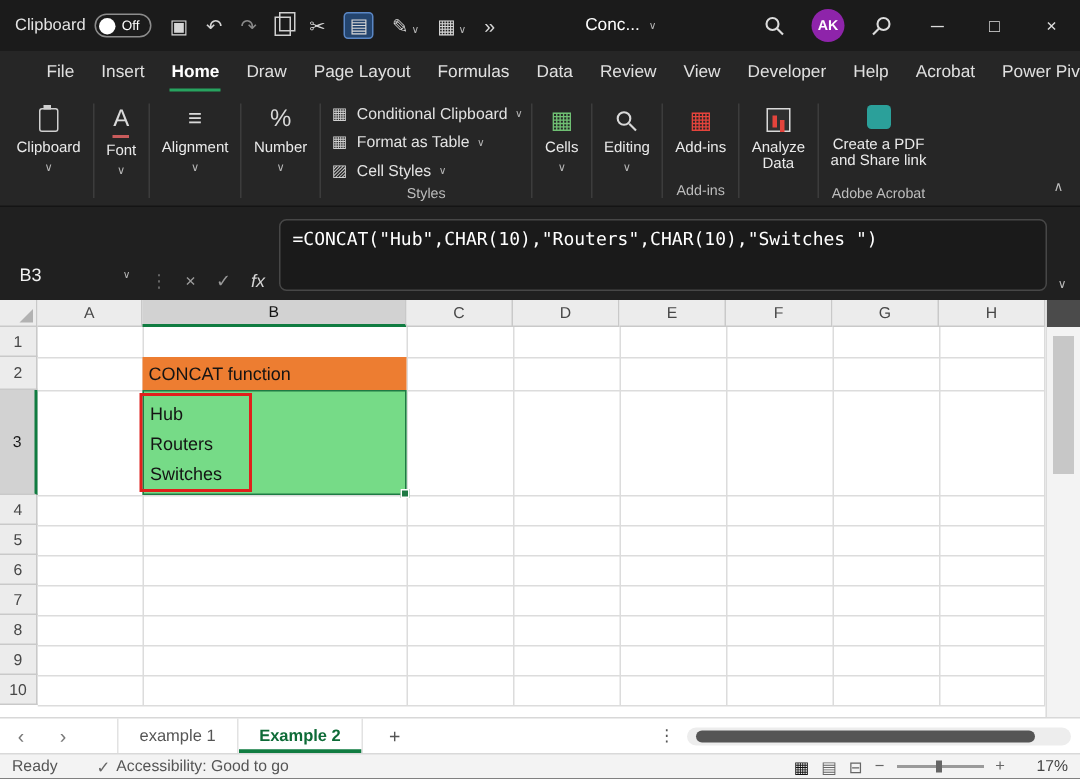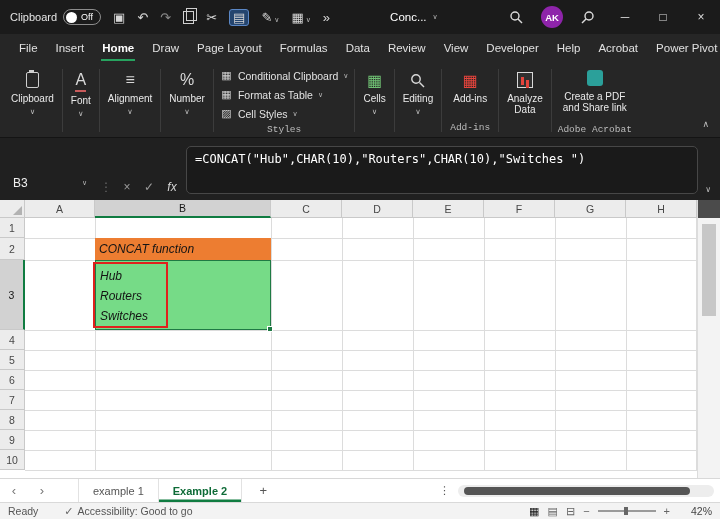--- a/index.html
+++ b/index.html
@@ -24,39 +24,39 @@
   .cpy::after{content:"";position:absolute;left:2px;top:-4px;width:9px;height:11px;border:1.2px solid #d0d0d0;}
   .doctitle{margin-left:60px;display:flex;align-items:center;gap:6px;font-size:11.5px;color:#fff;}
   .tbright{margin-left:auto;display:flex;align-items:center;}
   .tbbtn{width:36px;height:34px;display:flex;align-items:center;justify-content:center;color:#dcdcdc;}
   .avatar{width:22px;height:22px;border-radius:50%;background:#8e24aa;color:#fff;font-size:9.5px;
           font-weight:bold;display:flex;align-items:center;justify-content:center;margin:0 7px;}
   .winbtn{width:38px;height:34px;display:flex;align-items:center;justify-content:center;
           color:#dcdcdc;font-size:12px;}
   
   .menubar{position:absolute;top:34px;left:0;right:0;height:28px;background:#262626;display:flex;
-           align-items:center;padding:0 10px;box-sizing:border-box;}
+           align-items:center;padding:0 22px;box-sizing:border-box;}
   .mitem{color:#e0e0e0;font-size:11.5px;padding:0 9px;height:100%;display:flex;align-items:center;
          position:relative;white-space:nowrap;}
   .mitem.active{color:#fff;font-weight:bold;}
   .mitem.active::after{content:"";position:absolute;left:8px;right:8px;bottom:1px;height:2.5px;background:#27a35f;}
   
   .ribbon{position:absolute;top:62px;left:0;right:0;height:76px;background:#262626;
           border-bottom:1px solid #141414;display:flex;align-items:stretch;
           padding:2px 2px 0 4px;box-sizing:border-box;color:#e2e2e2;overflow:hidden;}
   .rgroup{display:flex;flex-direction:column;align-items:center;padding:6px 7px 2px;}
   .bigicon{height:20px;display:flex;align-items:center;justify-content:center;font-size:16px;
            color:#d9d9d9;font-style:normal;}
   .rlabel{font-size:10px;color:#eaeaea;white-space:nowrap;margin-top:3px;}
   .rchev{font-size:7.5px;color:#b9b9b9;margin-top:3px;font-style:normal;}
   .divider{width:1px;background:#3c3c3c;margin:5px 1px;}
   .vgroup{display:flex;flex-direction:column;padding:2px 5px 0;}
   .srow{display:flex;align-items:center;gap:5px;height:19px;font-size:10.5px;white-space:nowrap;}
   .sri{font-size:11px;color:#cfcfcf;width:13px;text-align:center;font-style:normal;}
-  .gfooter{font-size:9.5px;color:#bdbdbd;text-align:center;margin-top:auto;padding-bottom:2px;font-family:Liberation Mono, monospace;}
+  .gfooter{font-size:9.5px;color:#bdbdbd;text-align:center;margin-top:auto;padding-bottom:2px;}
   .twoline{font-size:10px;line-height:11px;text-align:center;margin-top:3px;color:#eaeaea;}
   .clipic{width:13px;height:16px;border:1.5px solid #cfcfcf;border-radius:2px;position:relative;box-sizing:border-box;}
   .clipic::before{content:"";position:absolute;left:2px;top:-3px;width:5px;height:3px;background:#cfcfcf;}
   .analyzeic{width:16px;height:16px;background:#303030;border:1px solid #d9d9d9;position:relative;box-sizing:border-box;}
   .analyzeic::after{content:"";position:absolute;left:3px;bottom:2px;width:3px;height:8px;background:#e4443c;
                     box-shadow:5px 3px 0 #e4443c;}
   .pdf1{width:16px;height:16px;border-radius:3px;background:#dc5546;}
   .pdf2{width:16px;height:16px;border-radius:3px;background:#2ba09a;}
   .collapse{margin-left:auto;align-self:flex-end;padding:4px 9px 8px;font-size:9px;color:#bbb;font-style:normal;}
   
@@ -77,21 +77,21 @@
           border-right:1px solid #c9c9c9;border-bottom:1px solid #c9c9c9;box-sizing:border-box;}
   .corner::after{content:"";position:absolute;right:2px;bottom:2px;border-style:solid;
                  border-width:0 0 9px 9px;border-color:transparent transparent #b2b2b2 transparent;}
   .ch,.rh{position:absolute;background:#ececec;border-right:1px solid #c9c9c9;border-bottom:1px solid #c9c9c9;
           box-sizing:border-box;display:flex;align-items:center;justify-content:center;}
   .ch{top:0;height:18px;}
   .rh{left:0;width:25px;}
   .ch.sel,.rh.sel{background:#d2d2d2;color:#161616;}
   .ch.sel{border-bottom:2px solid #107c41;}
   .rh.sel{border-right:2px solid #107c41;}
-  .cells{position:absolute;left:25px;top:18px;width:672px;height:260px;overflow:hidden;font-style:italic;}
+  .cells{position:absolute;left:25px;top:18px;width:672px;height:260px;overflow:hidden;}
   .gl{position:absolute;background:#dcdcdc;font-style:normal;}
   .glv{width:1px;top:0;height:252px;}
   .glh{height:1px;left:0;width:672px;}
   .cellB2{position:absolute;left:70px;top:20px;width:176px;height:22px;background:#ed7d31;color:#141414;
           font-size:12px;display:flex;align-items:center;padding-left:4px;box-sizing:border-box;z-index:1;}
   .cellB3{position:absolute;left:70px;top:42px;width:176px;height:70px;background:#76db87;
           border:1.5px solid #1f7a44;box-sizing:border-box;color:#141414;font-size:12px;line-height:20px;
           padding:5px 0 0 4px;z-index:1;}
   .redbox{position:absolute;left:68px;top:44px;width:75px;height:66px;border:2px solid #e0201c;
           box-sizing:border-box;z-index:3;}
@@ -386,17 +386,17 @@
     </span>
     <div class="sbright">
       <i class="vic active">▦</i>
       <i class="vic">▤</i>
       <i class="vic">⊟</i>
       <i class="vic">−</i>
       <div class="zslider">
         <div class="zknob"></div>
       </div>
       <i class="vic">+</i>
-      <span class="zpct">42%</span>
+      <span class="zpct">17%</span>
     </div>
   </div>
 
 </div>
 
 </body></html>

